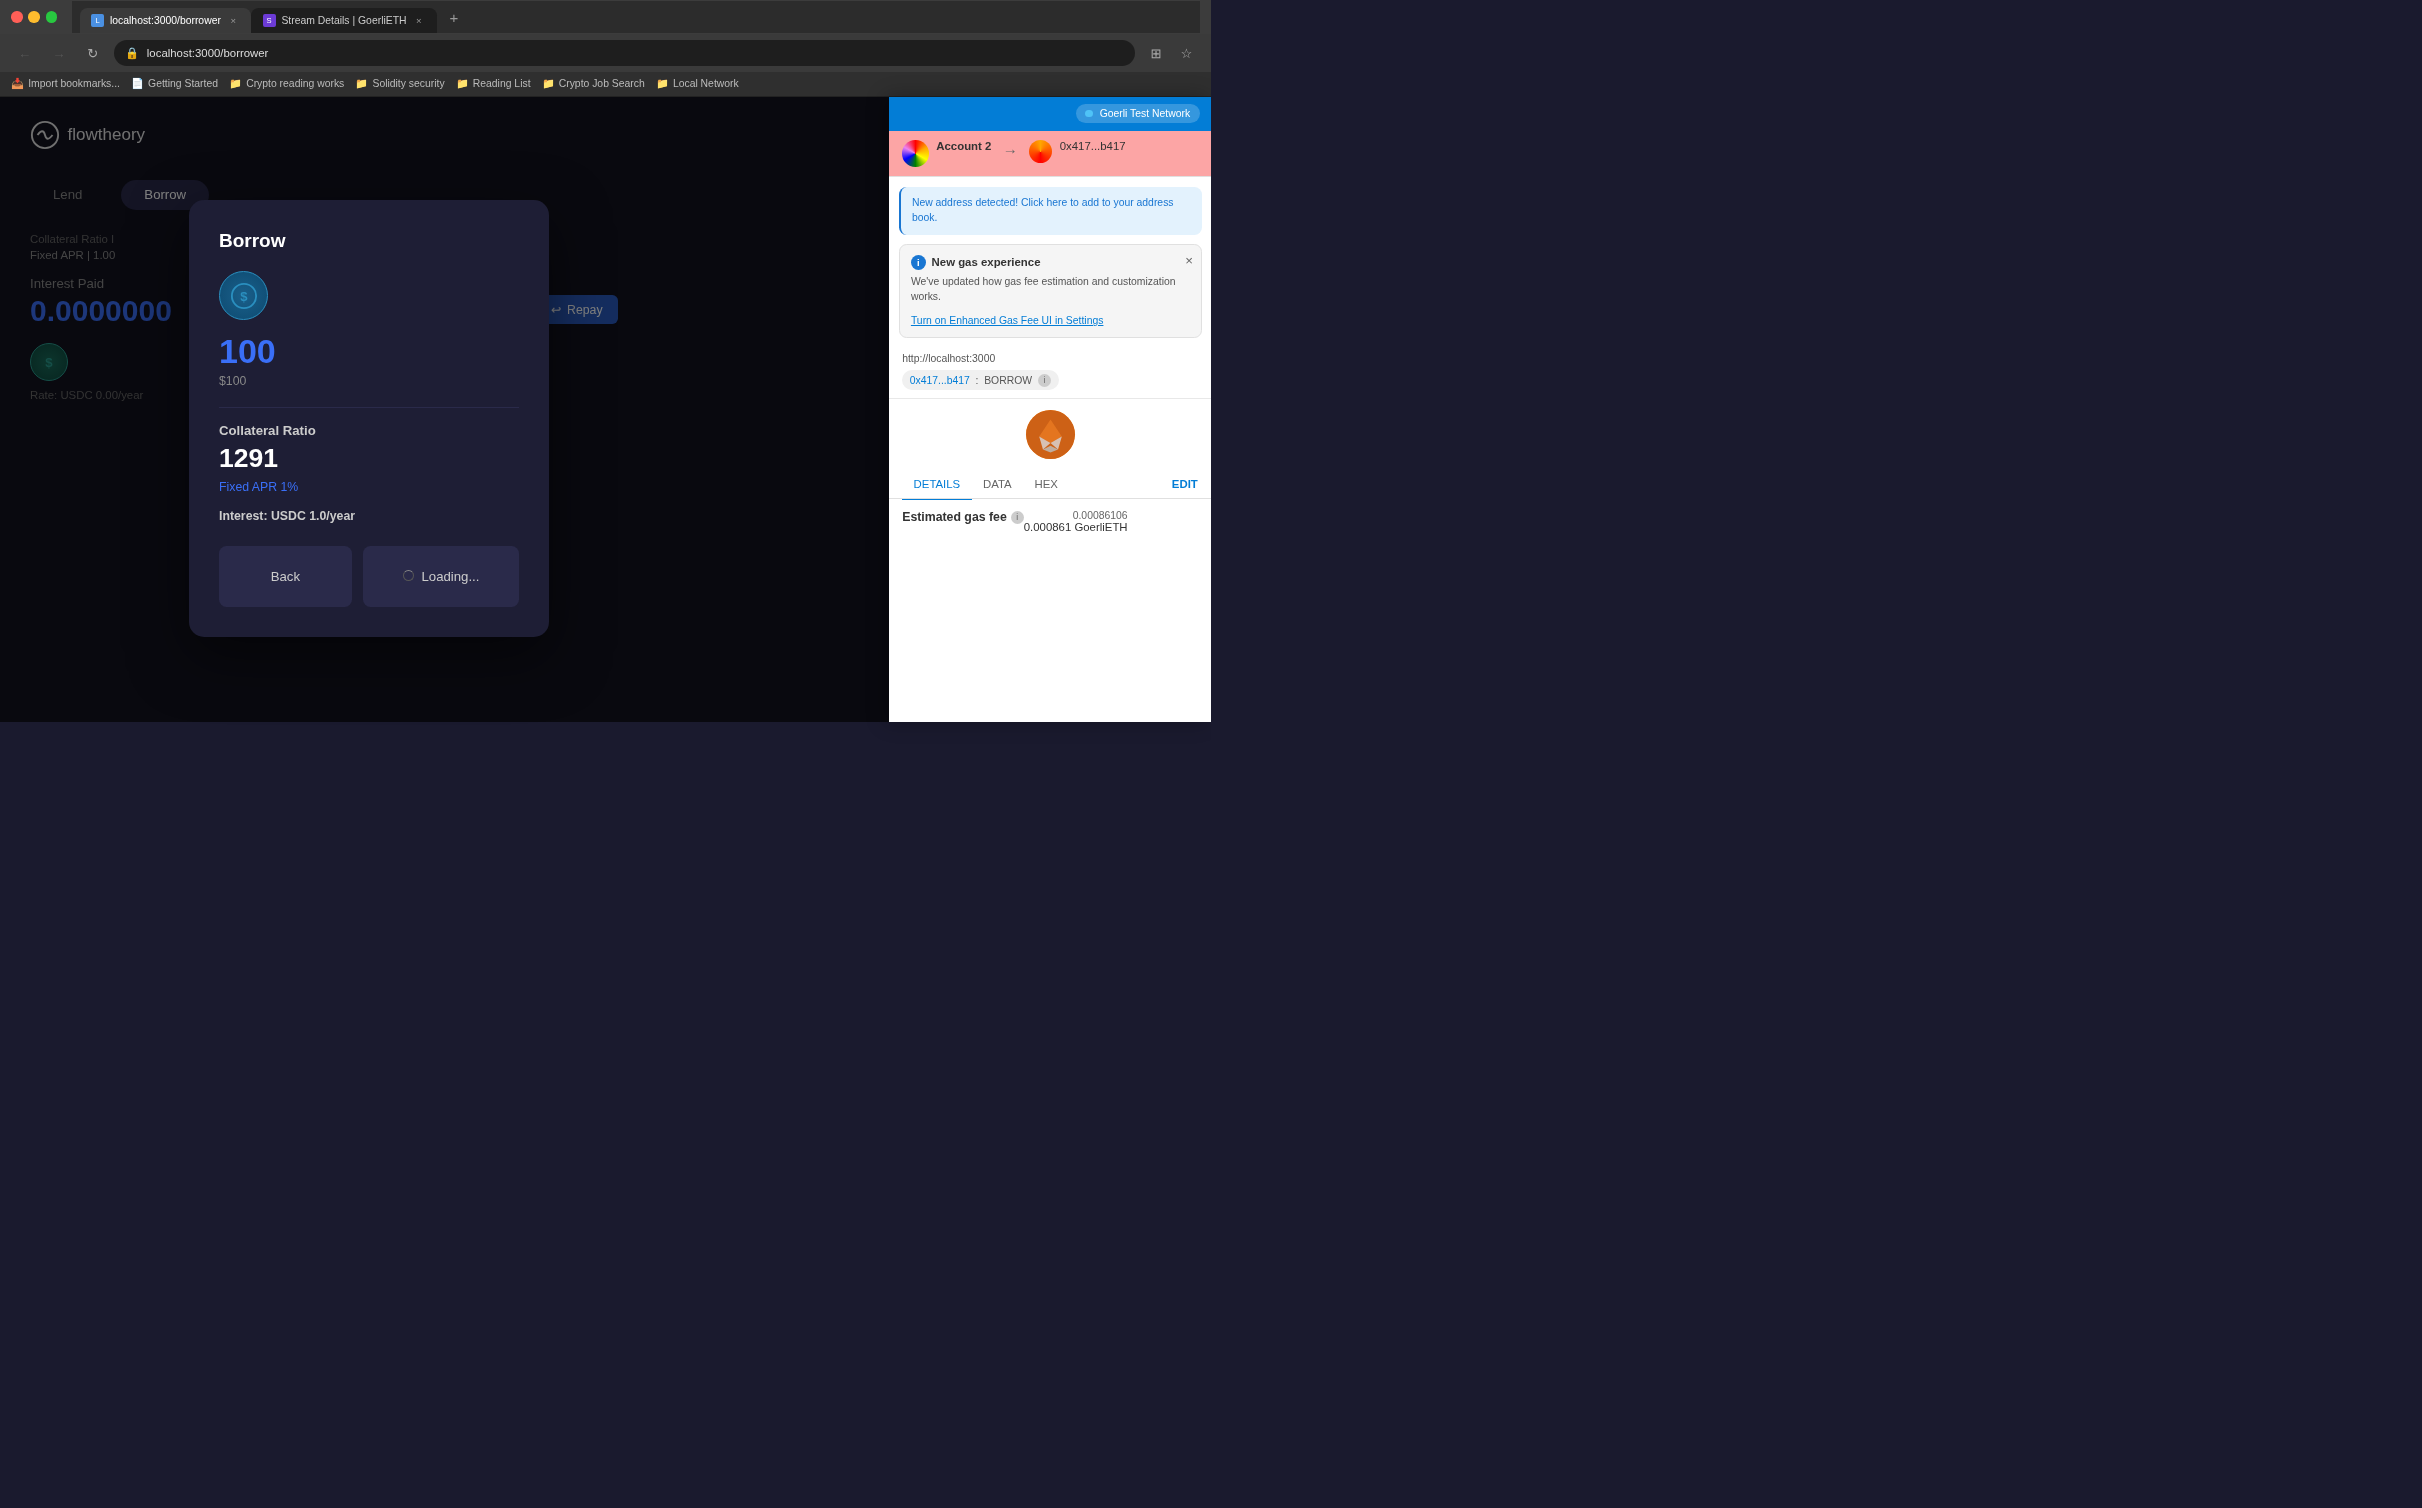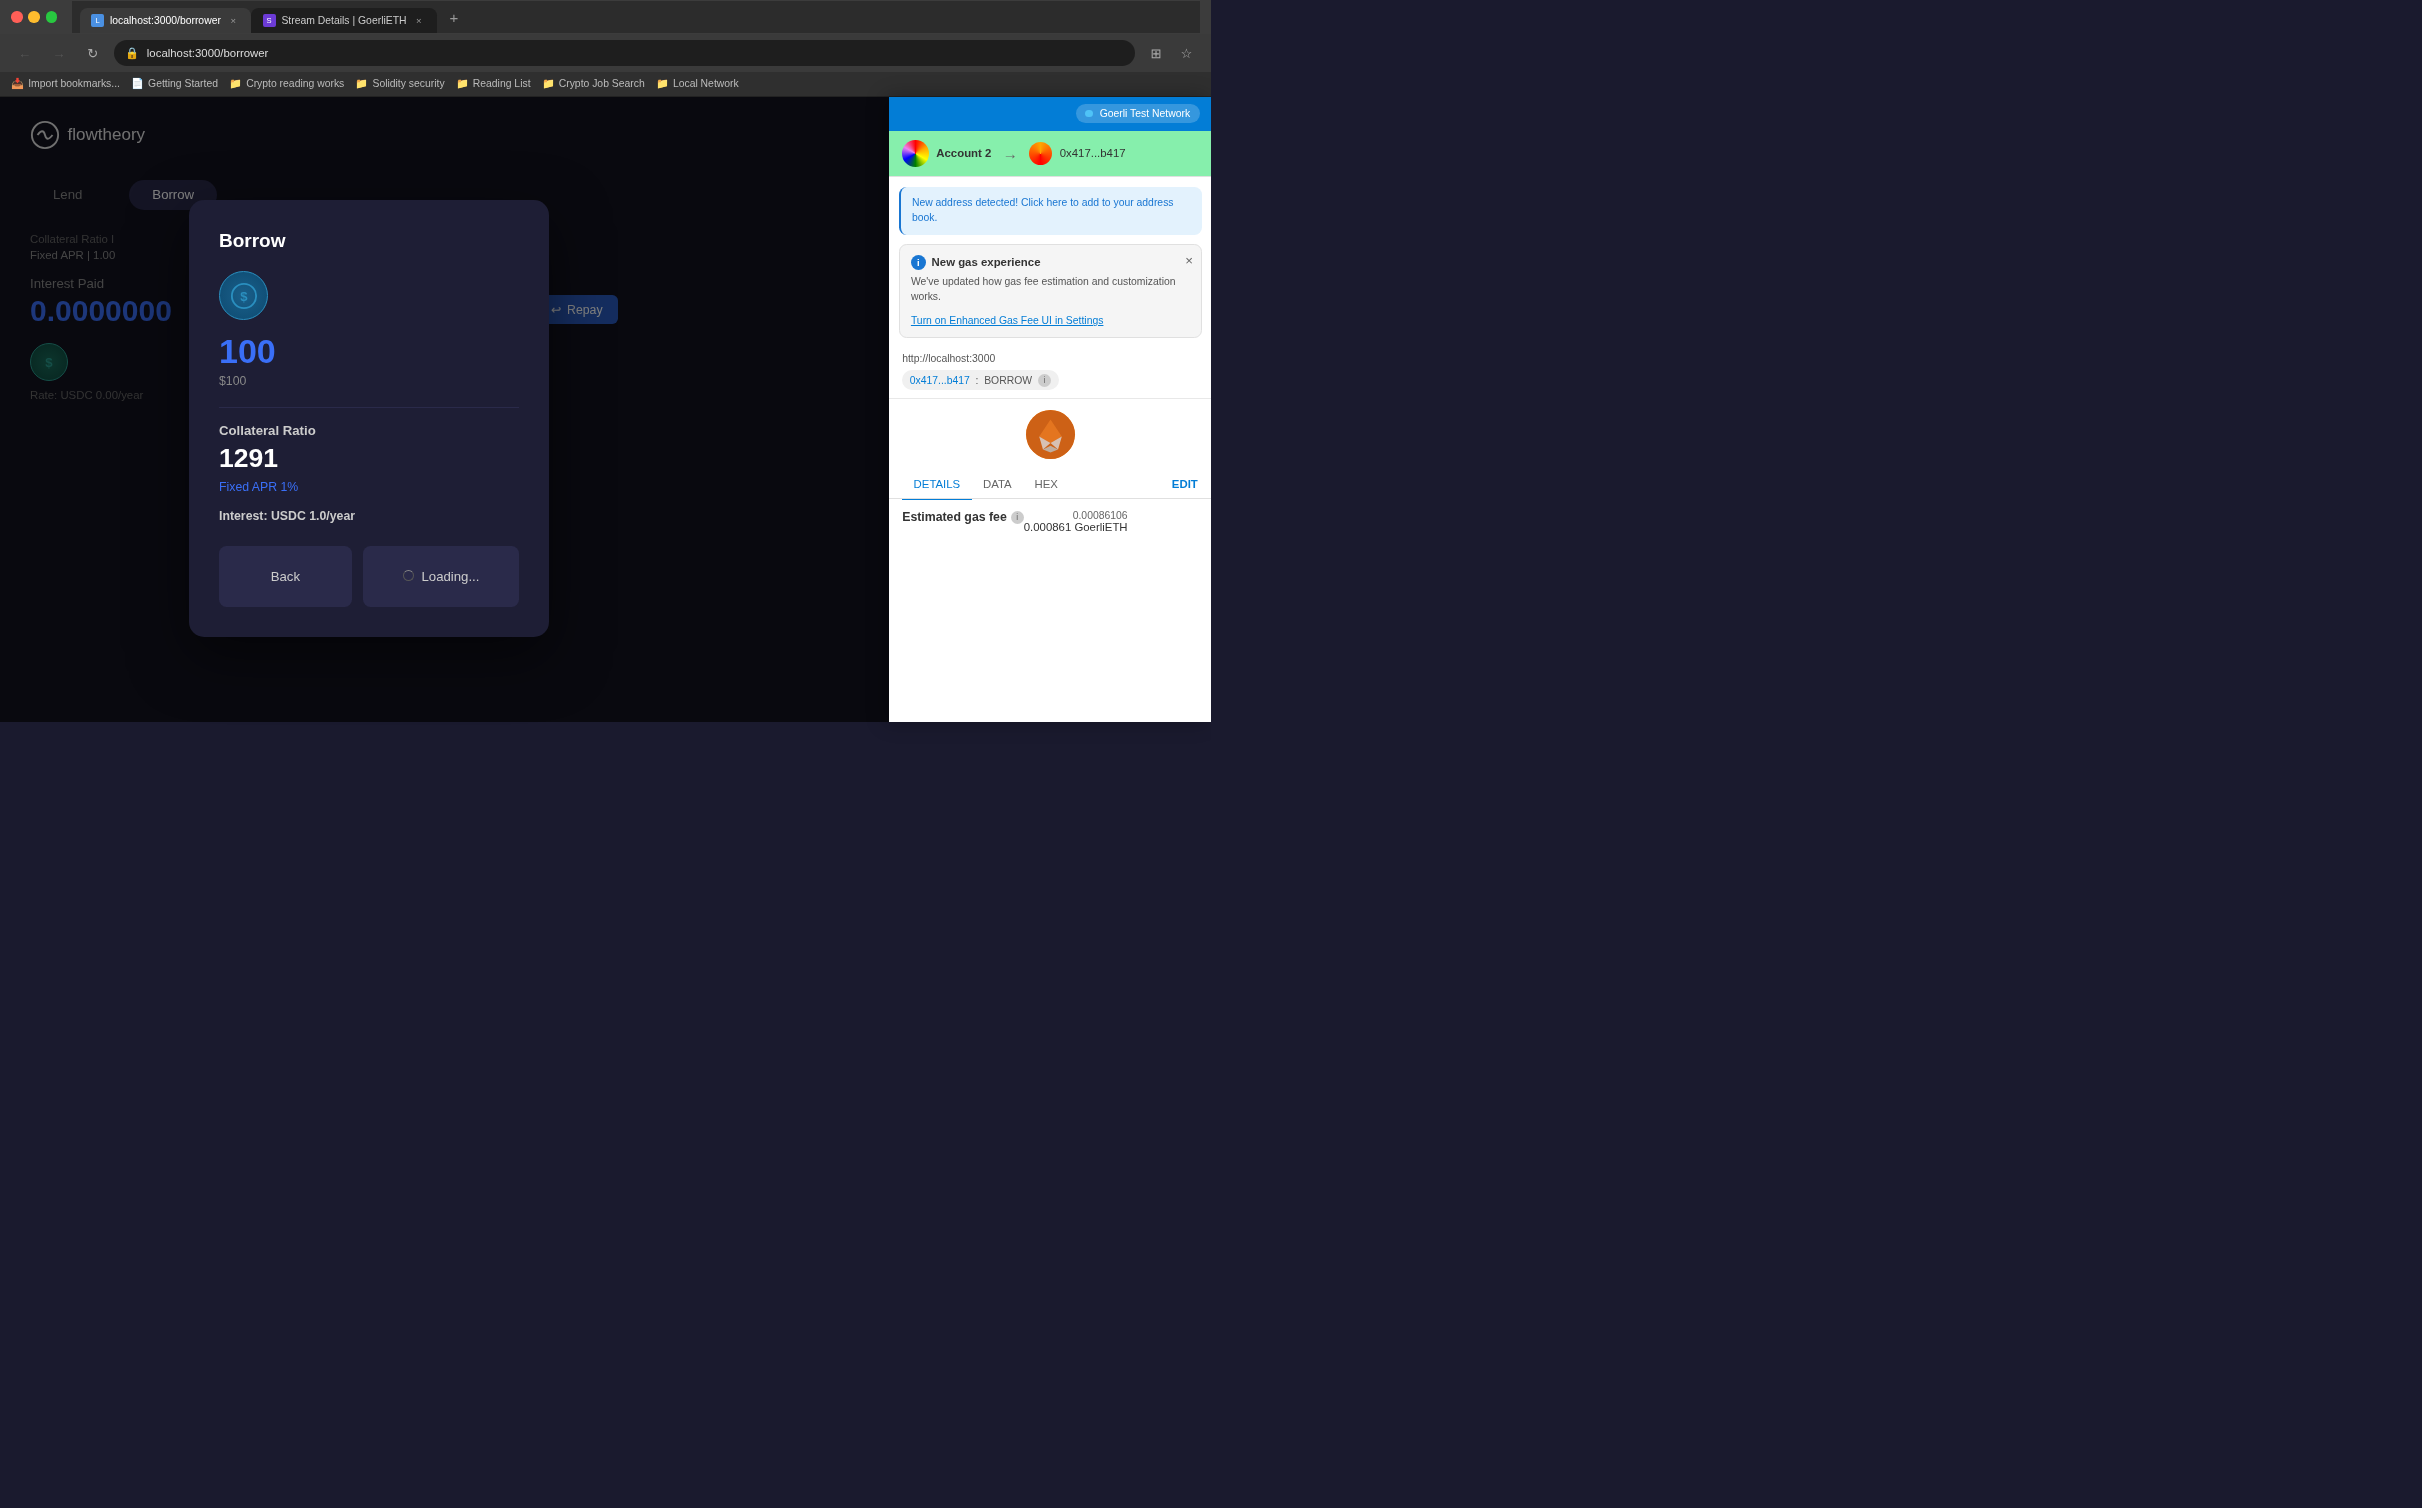--- a/index.html
+++ b/index.html
@@ -226,21 +226,21 @@
     }
 
     .logo-text {
       font-size: 17px;
       color: #e0e0e0;
       font-weight: 500;
     }
 
     .nav-buttons {
       display: flex;
-      gap: 24px;
+      gap: 16px;
       margin-bottom: 23px;
     }
 
     .nav-pill {
       padding: 7.6px 23px;
       border-radius: 23px;
       border: none;
       cursor: pointer;
       font-size: 13.2px;
       font-weight: 500;
@@ -527,23 +527,23 @@
     }
 
     .mm-network-name {
       font-size: 10.4px;
       color: #fff;
       font-weight: 500;
     }
 
     .mm-account-bar {
       display: flex;
-      align-items: center;
+      align-items: flex-start;
       padding: 9.5px 13.2px;
-      background: #86efac;
+      background: #fca5a5;
       border-bottom: 0.9px solid #e0e0e0;
       gap: 7.6px;
     }
 
     .mm-account-avatar {
       width: 26.5px;
       height: 26.5px;
       border-radius: 50%;
       overflow: hidden;
       flex-shrink: 0;

